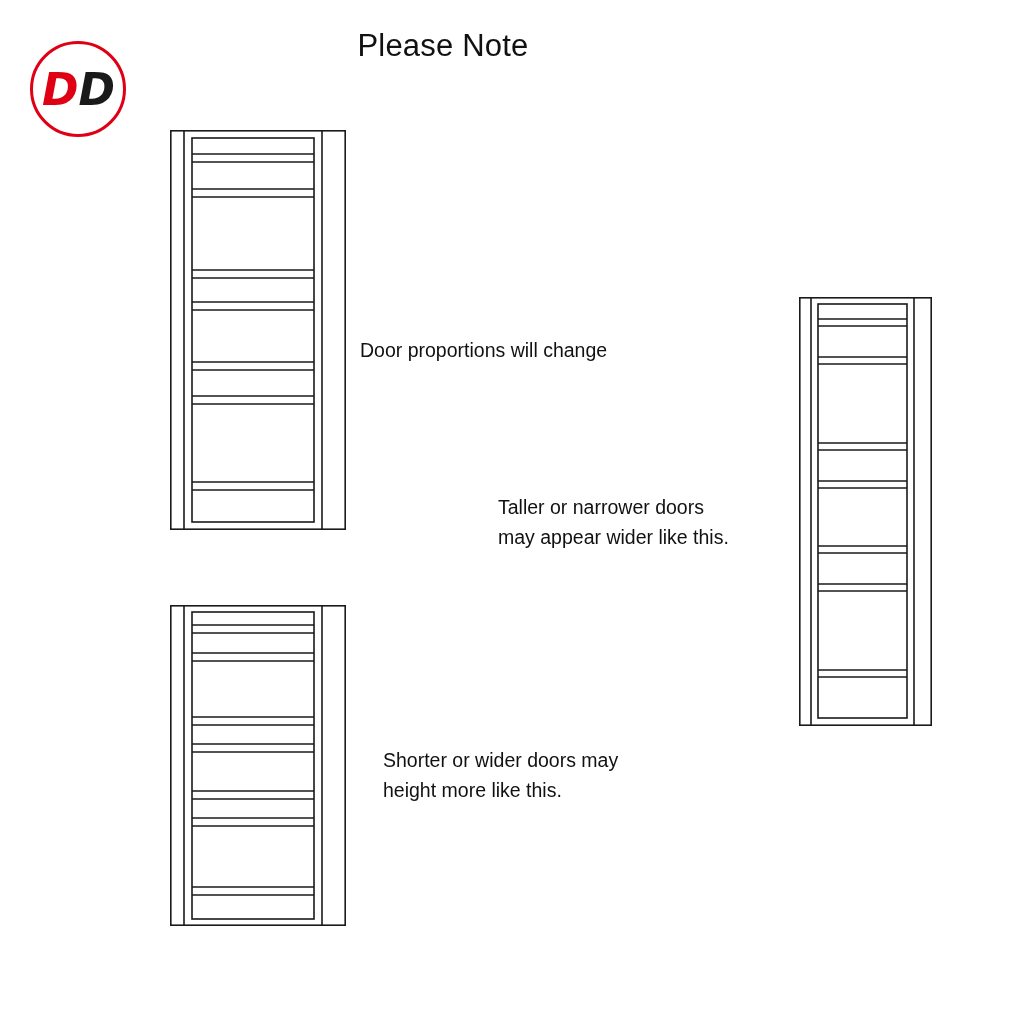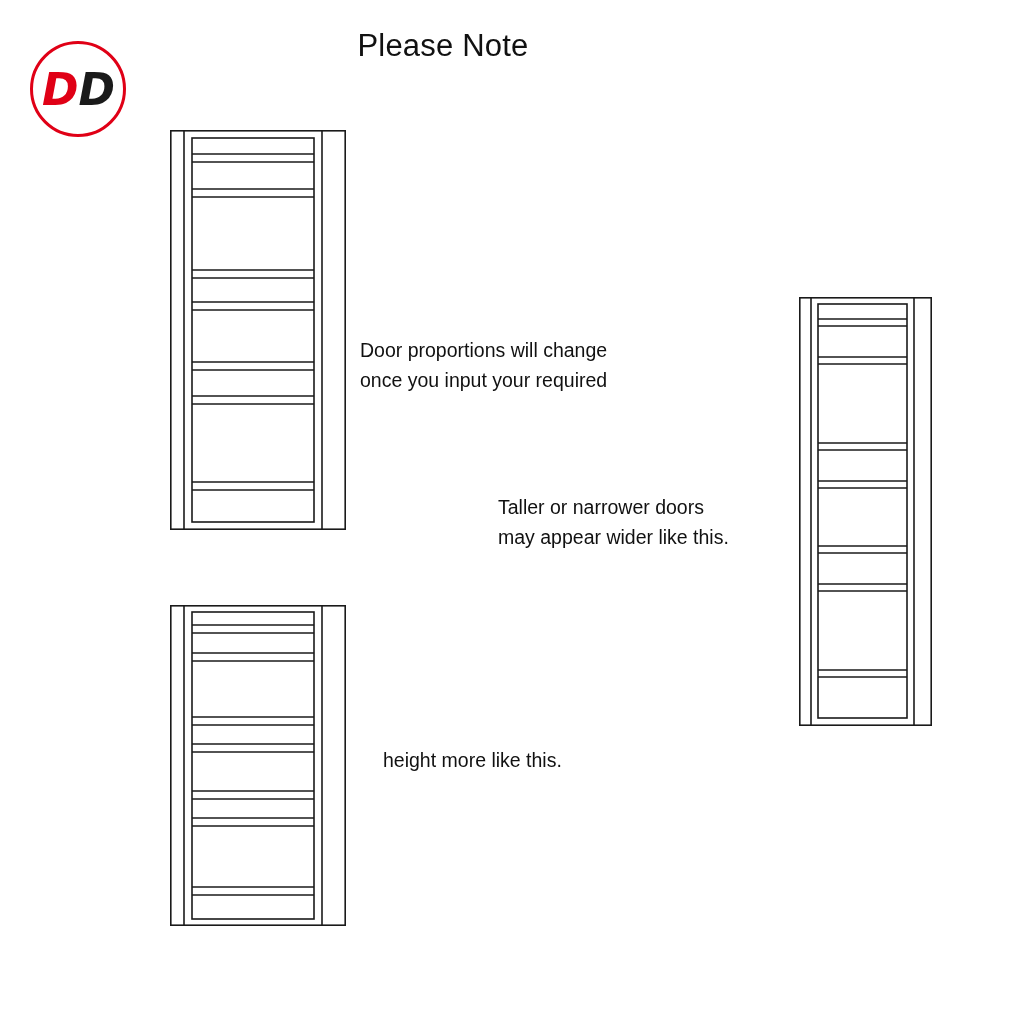--- a/index.html
+++ b/index.html
@@ -191,25 +191,25 @@
       <line x1="22" y1="213" x2="144" y2="213"></line>
       <line x1="22" y1="221" x2="144" y2="221"></line>
 
       <line x1="22" y1="282" x2="144" y2="282"></line>
       <line x1="22" y1="290" x2="144" y2="290"></line>
     </svg>
   </div>
 
   <div class="caption" id="caption-main">
     <span class="line">Door proportions will change</span>
-    <span class="line">once you input your required</span>
   </div>
 
   <div class="caption" id="caption-taller">
     <span class="line">Taller or narrower doors</span>
     <span class="line">may appear wider like this.</span>
   </div>
 
   <div class="caption" id="caption-shorter">
+    <span class="line">Shorter or wider doors may</span>
     <span class="line">height more like this.</span>
   </div>
 
 </div>
 
 </body></html>

